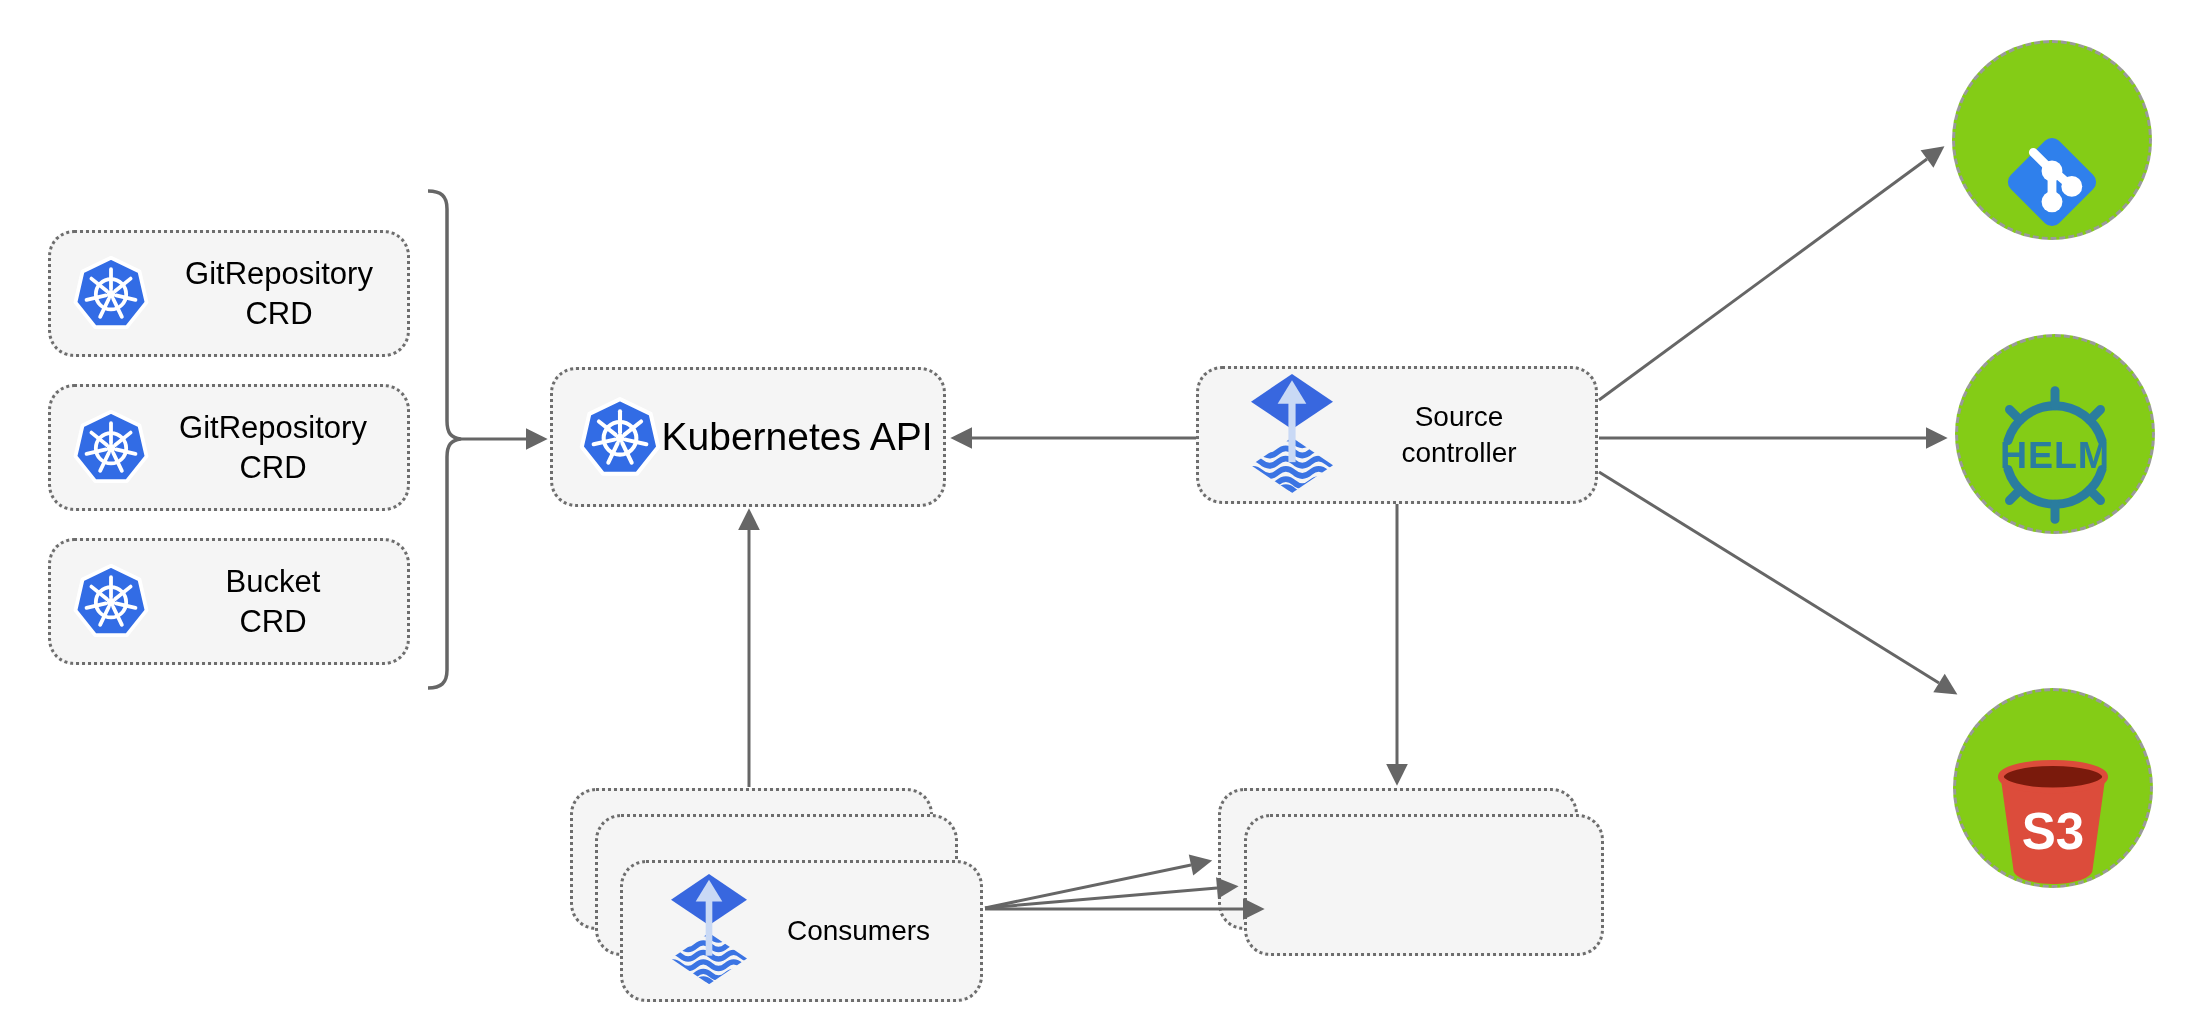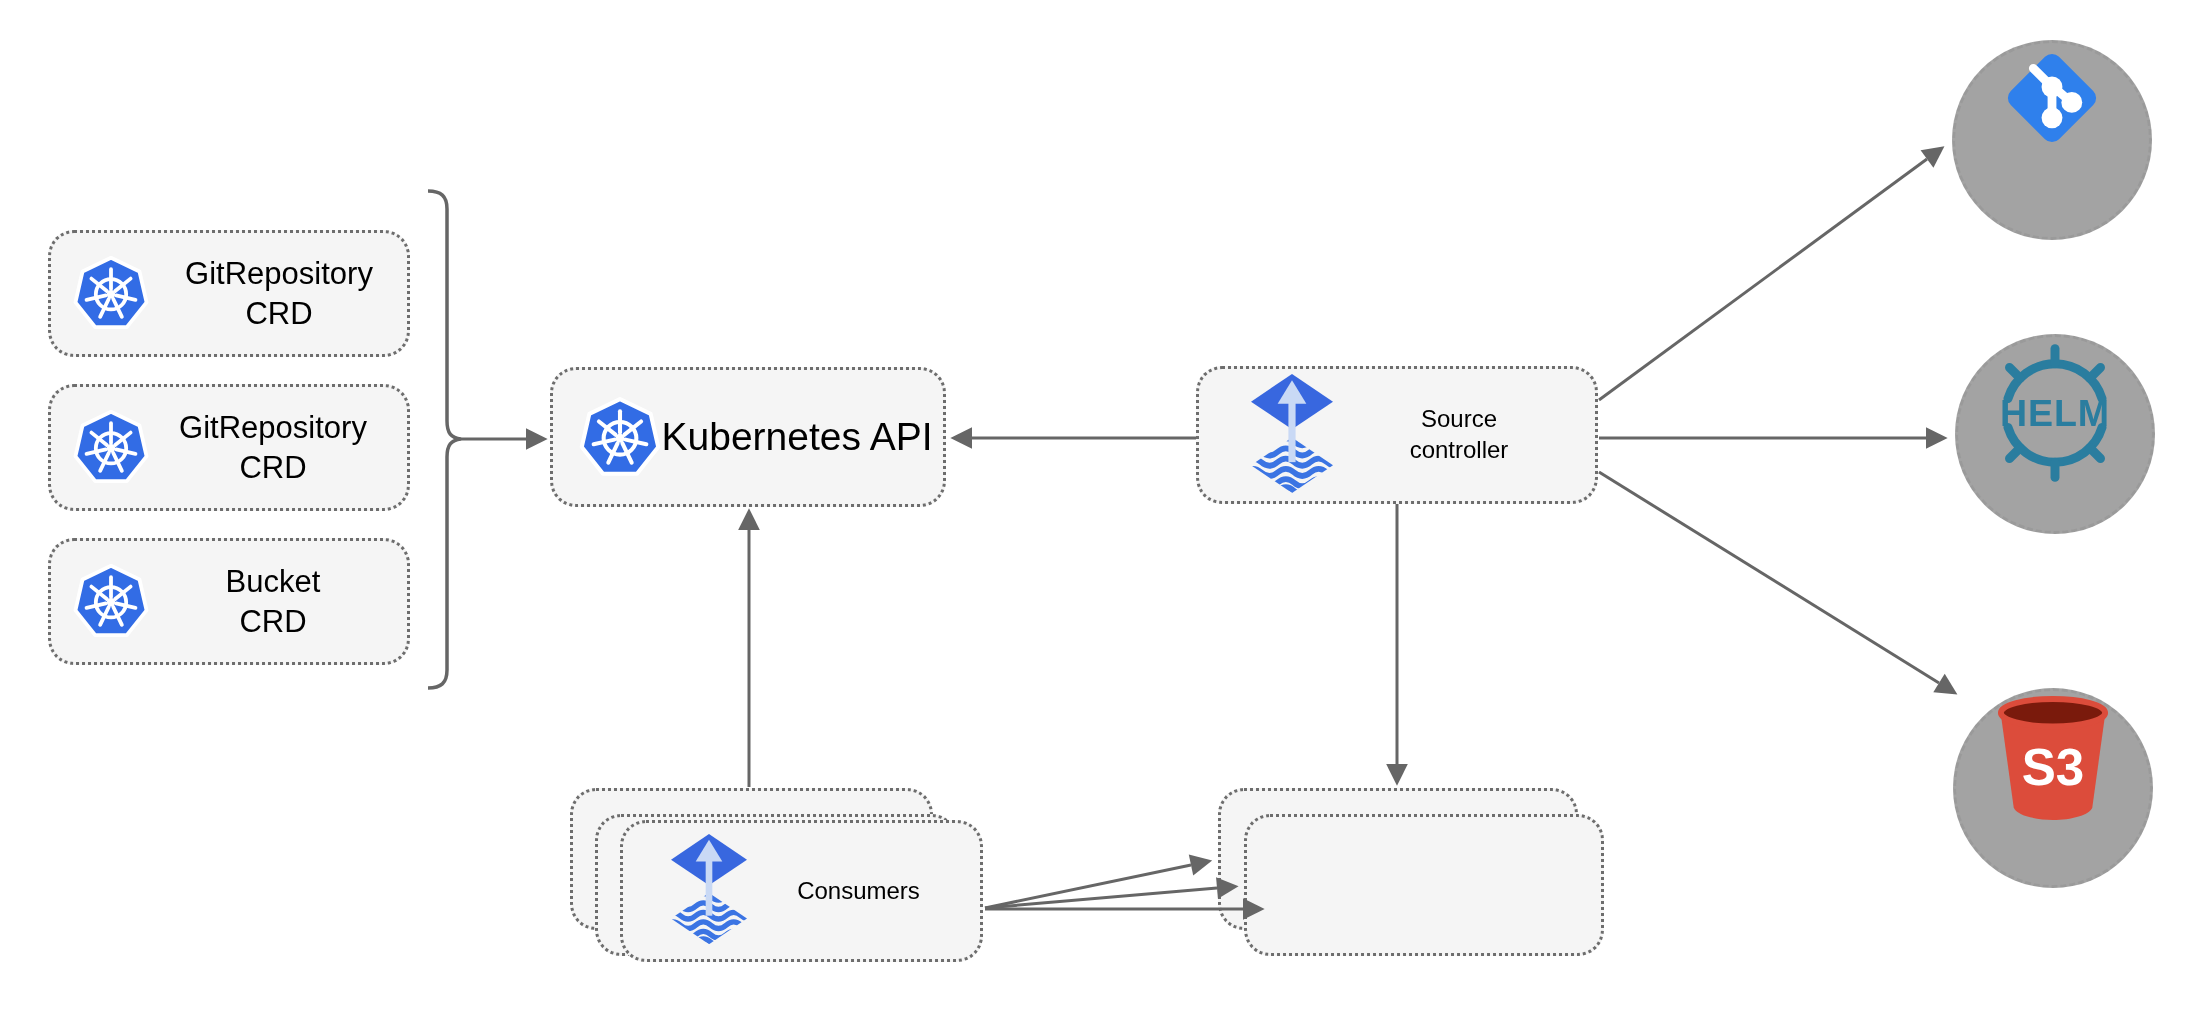--- a/index.html
+++ b/index.html
@@ -11,28 +11,28 @@
     position:absolute;background:#f5f5f5;border:3px dotted #6d6d6d;border-radius:26px;
     display:flex;align-items:center;box-sizing:border-box;z-index:3;
   }
   .ghost{
     position:absolute;background:#f5f5f5;border:3px dotted #6d6d6d;border-radius:26px;
     box-sizing:border-box;
   }
   .ghost.back{z-index:1}
   .ghost.mid{z-index:2}
   .node .label{
-    flex:1;text-align:center;white-space:pre-line;font-size:24px;line-height:1.28;color:#000;
+    flex:1;text-align:center;white-space:pre-line;font-size:28px;line-height:1.28;color:#000;
     padding-right:10px;
   }
   .node.crd .label{font-size:31px;}
   .node.api .label{font-size:39px;}
   .circle{
-    position:absolute;background:#a3a3a3;border:3px dashed #9a9a9a;border-radius:50%;
-    display:flex;align-items:flex-start;justify-content:center;box-sizing:border-box;z-index:3;
+    position:absolute;background:#84cc16;border:3px dashed #9a9a9a;border-radius:50%;
+    display:flex;align-items:flex-end;justify-content:center;box-sizing:border-box;z-index:3;
   }
   .icon{flex:0 0 auto;display:block;}
   #overlay{position:absolute;left:0;top:0;z-index:10;pointer-events:none;}
   #symbols{position:absolute;width:0;height:0;overflow:hidden;}
 </style>
 </head>
 <body>
 
 <div id="canvas">
 
@@ -114,21 +114,21 @@
   <div class="node" style="left:1196px;top:366px;width:402px;height:138px;">
     <svg class="icon" width="82" height="123" viewBox="0 0 80 120" style="margin-left:52px;">
         <use href="#sym-flux"></use>
       </svg>
     <div class="label">Source
 controller</div>
   </div>
 
   <div class="ghost back" style="left:570px;top:788px;width:363px;height:142px;"></div>
   <div class="ghost mid" style="left:595px;top:814px;width:363px;height:142px;"></div>
-  <div class="node" style="left:620px;top:820px;width:363px;height:142px;align-items:center;">
+  <div class="node" style="left:620px;top:860px;width:363px;height:142px;align-items:center;">
     <svg class="icon" width="76" height="114" viewBox="0 0 80 120" style="margin-left:48px;">
         <use href="#sym-flux"></use>
       </svg>
     <div class="label">Consumers</div>
   </div>
 
   <div class="ghost back" style="left:1218px;top:788px;width:360px;height:142px;"></div>
   <div class="ghost mid" style="left:1244px;top:814px;width:360px;height:142px;"></div>
 
   <div class="circle" style="left:1952px;top:40px;width:200px;height:200px;">

